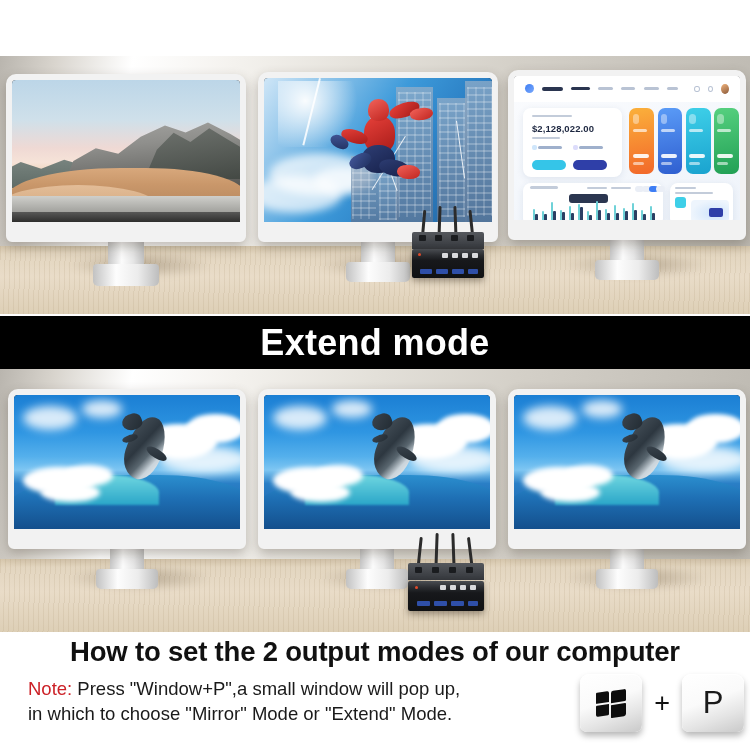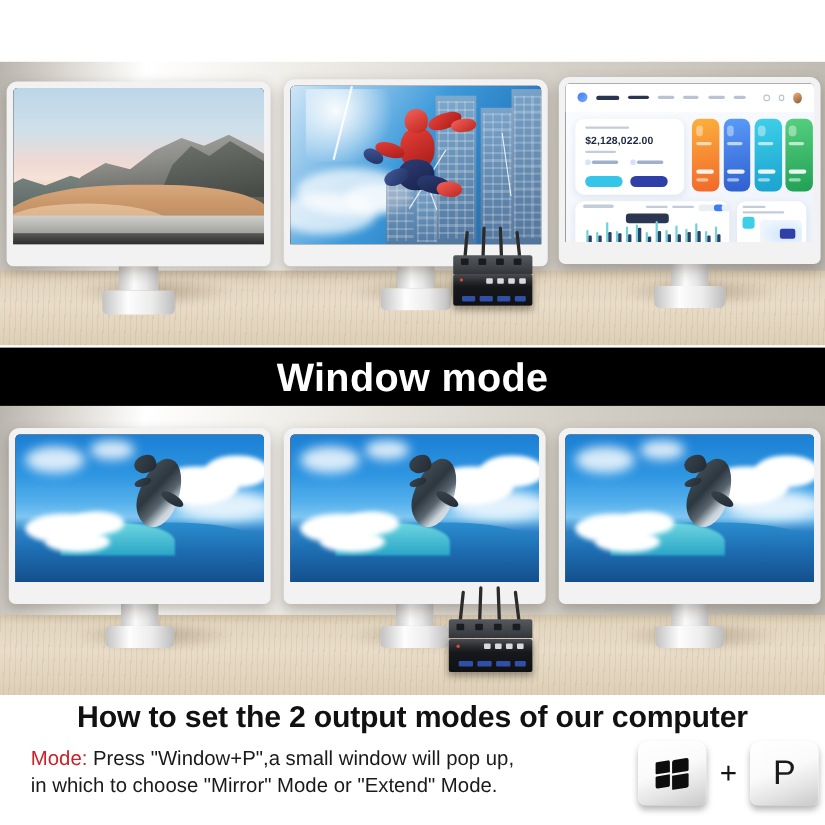--- a/index.html
+++ b/index.html
@@ -478,21 +478,21 @@
         <div class="kvm-btn" style="left:60px; top:4px;"></div>
         <div class="kvm-usb" style="left:8px;  bottom:4px; width:12px;"></div>
         <div class="kvm-usb" style="left:24px; bottom:4px; width:12px;"></div>
         <div class="kvm-usb" style="left:40px; bottom:4px; width:12px;"></div>
         <div class="kvm-usb" style="left:56px; bottom:4px; width:10px;"></div>
       </div>
     </div>
   </div>
 
   <div class="banner" id="banner-mirror">
-    <span class="banner-text">Window mode</span>
+    <span class="banner-text">Extend mode</span>
   </div>
 
   <div class="scene" id="scene-mirror">
     <div class="wall"></div>
     <div class="desk"></div>
 
     <div class="desk-shadow" style="left:70px;  top:196px; width:140px;"></div>
     <div class="desk-shadow" style="left:320px; top:196px; width:140px;"></div>
     <div class="desk-shadow" style="left:566px; top:196px; width:140px;"></div>
 
@@ -591,21 +591,21 @@
         <div class="kvm-usb" style="left:60px; bottom:5px; width:10px;"></div>
       </div>
     </div>
   </div>
 
   <div id="bottom-block">
     <div id="howto-title">How to set the 2 output modes of our computer</div>
 
     <div class="note-wrap">
       <div class="note-line">
-        <span id="note-label">Mode:</span>
+        <span id="note-label">Note:</span>
         <span>Press "Window+P",a small window will pop up,</span>
       </div>
       <div class="note-line">in which to choose "Mirror" Mode or "Extend" Mode.</div>
     </div>
 
     <div class="keys">
       <div class="keycap">
         <div class="win-flag">
           <span class="q1"></span>
             <span class="q2"></span>

